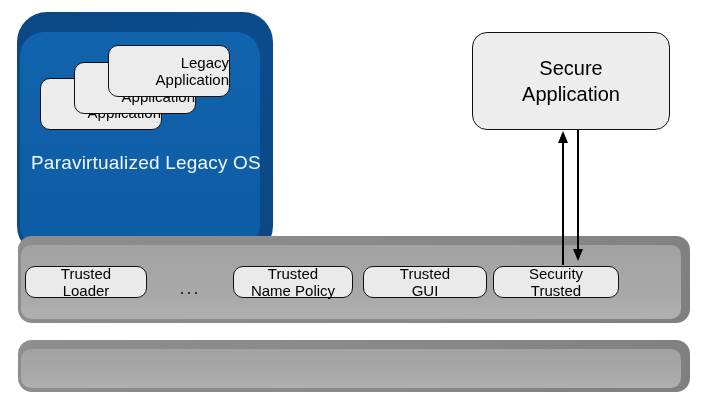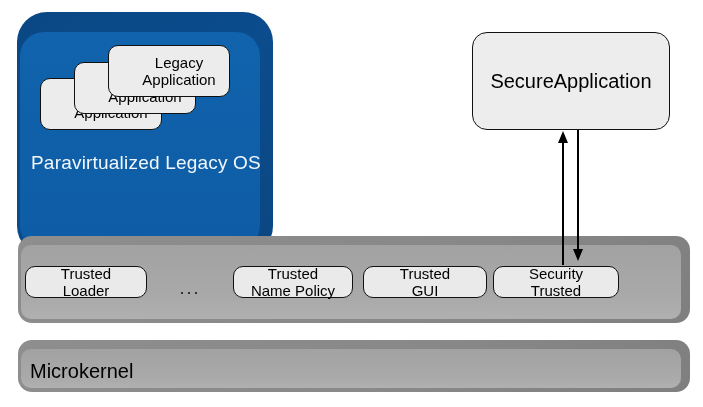--- a/index.html
+++ b/index.html
@@ -35,36 +35,36 @@
   }
 
   
   .app-box{
     position:absolute;
     width:122px;height:52px;
     background:#ececec;
     border:1.6px solid #111111;
     border-radius:10px;
     display:flex;flex-direction:column;
-    align-items:center;justify-content:center;
+    align-items:flex-end;justify-content:center;
     font-size:15px;line-height:17px;
     color:#000000;text-align:center;padding-left:20px;
   }
   .app-back  {left:40px; top:78px; z-index:1;}
   .app-mid   {left:74px; top:62px; z-index:2;}
   .app-front {left:108px;top:45px; z-index:3;}
 
   
   .secure-box{
     position:absolute;
     left:472px;top:32px;width:198px;height:98px;
     background:#ededed;
     border:1.7px solid #111111;
     border-radius:15px;
-    display:flex;flex-direction:row;
+    display:flex;flex-direction:column;
     align-items:center;justify-content:center;
     font-size:20px;line-height:26px;
     color:#000000;text-align:center;
   }
 
   
   .arrow-line{
     position:absolute;
     width:1.6px;background:#000000;
     z-index:5;
@@ -191,16 +191,15 @@
     <span>GUI</span>
   </div>
 
   <div id="box-security-policy" class="trusted-box">
     <span>Security</span>
     <span>Trusted</span>
   </div>
 
   <div id="microkernel-bar" class="bar-outer">
     <div class="bar-face"></div>
-    <div class="microkernel-label">Microkernel</div>
   </div>
 
 </div>
 
 </body></html>

